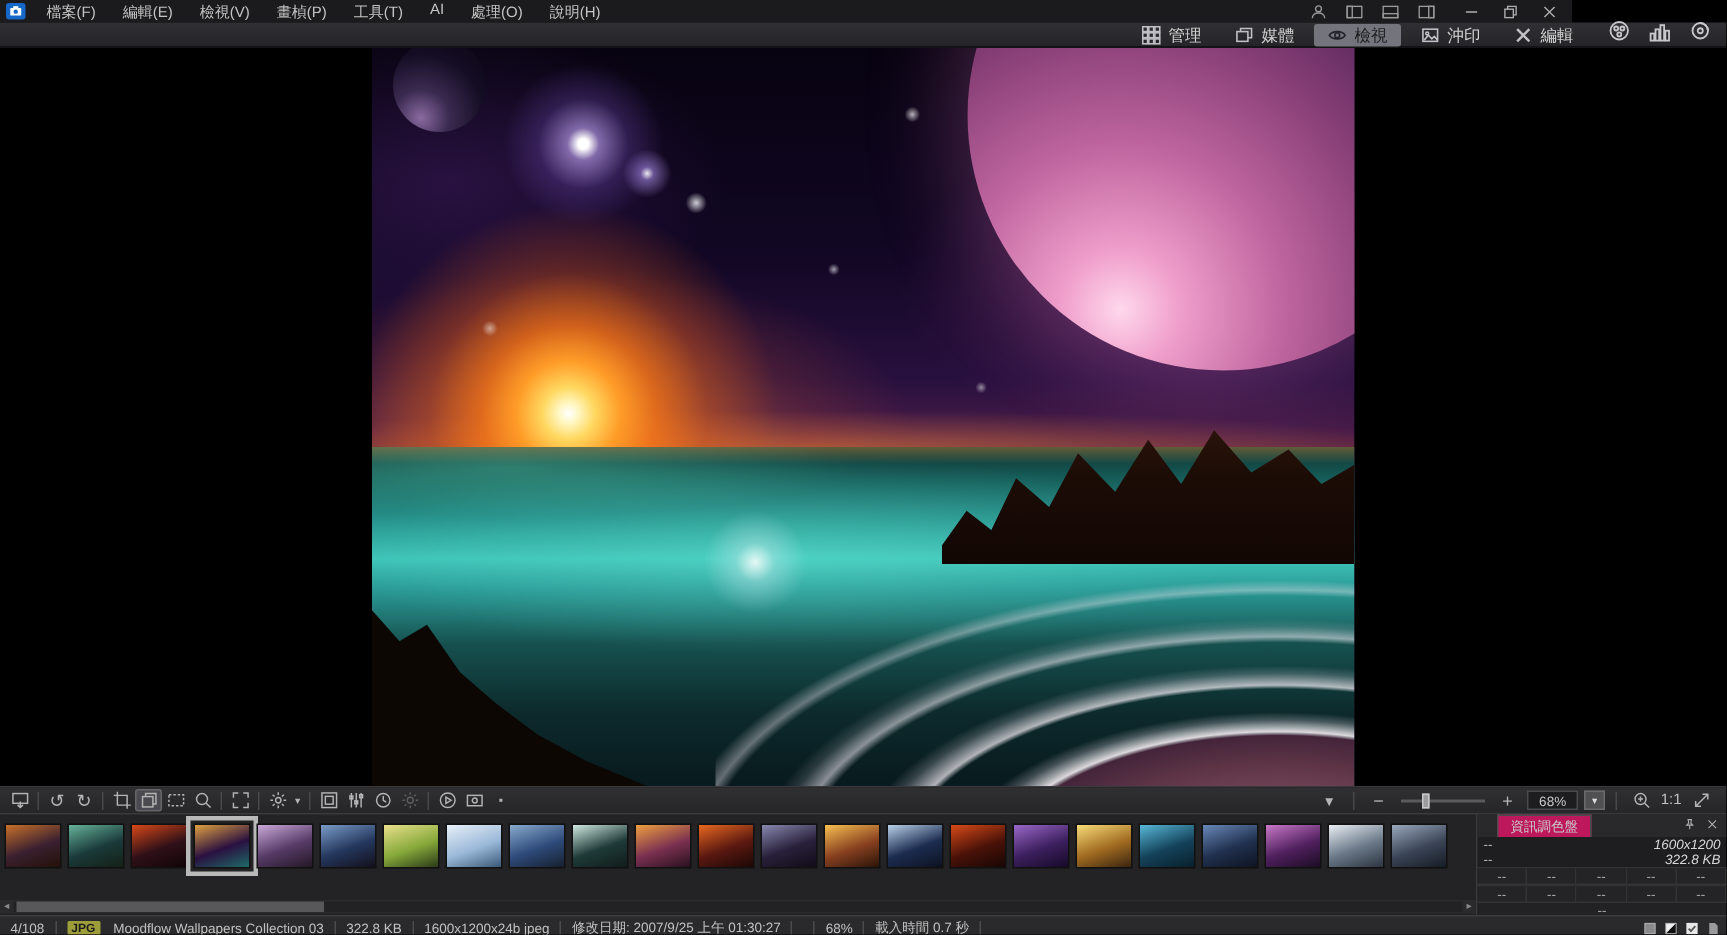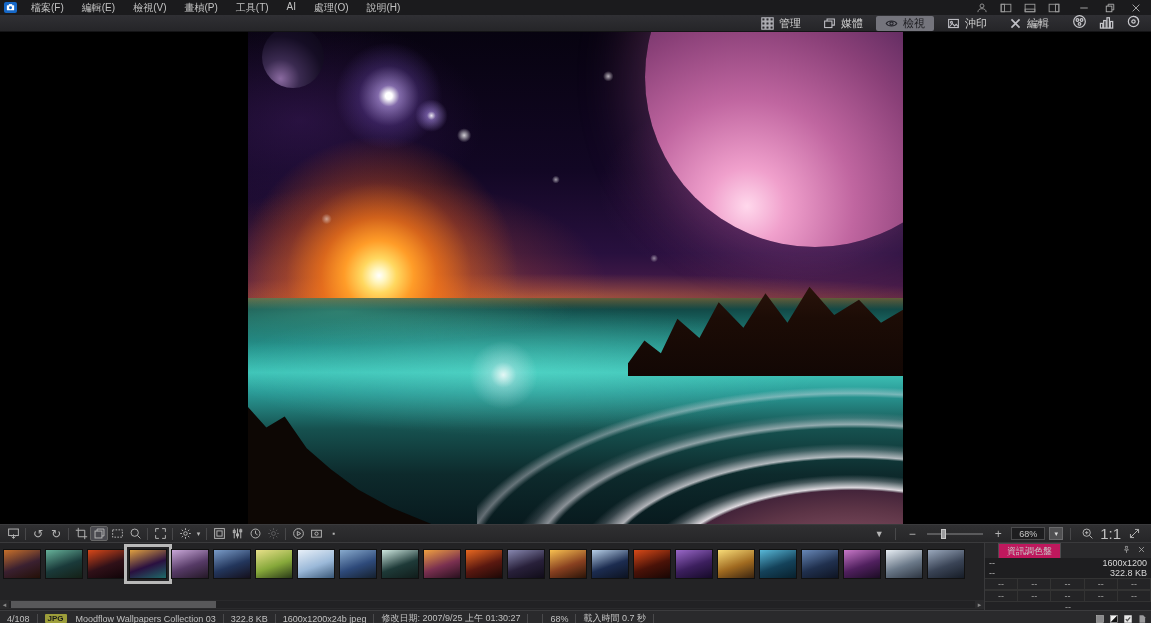--- a/index.html
+++ b/index.html
@@ -1,21 +1,21 @@
 <!DOCTYPE html>
 <html><head>
 <meta charset="utf-8">
 <style>
   * { margin:0; padding:0; box-sizing:border-box; }
   html,body { width:1151px; height:623px; overflow:hidden; background:#000;
     font-family:"Liberation Sans","DejaVu Sans",sans-serif; }
   #app { position:relative; width:1151px; height:623px; background:#000; }
 
   
-  .titlebar { position:absolute; left:0; top:0; width:1151px; height:15px;
+  .titlebar { position:absolute; left:0; top:0; width:1048px; height:15px;
     background:#1b1b1d; display:flex; align-items:center; color:#bdbdbd; font-size:10px;justify-content:center; }
   .appicon { width:13px; height:11px; margin:0 6px 0 4px; background:#1668c8; border-radius:2px;
     display:flex; align-items:center; justify-content:center; flex:0 0 auto; }
   .appicon svg { width:9px; height:9px; }
   .menus { display:flex; gap:2px; }
   .menu-item { padding:1px 8px; cursor:default; color:#c3c3c3; }
   .win-title { position:absolute; left:50%; transform:translateX(-50%); color:#a8a8a8; font-size:10px; white-space:nowrap; }
   .tb-right { margin-left:auto; display:flex; align-items:center; gap:10px; padding-right:8px; }
   .tb-right .ic { width:14px; height:12px; display:flex; align-items:center; justify-content:center; }
   .tb-right svg { width:12px; height:12px; stroke:#9a9a9a; fill:none; stroke-width:1.2; }
@@ -84,21 +84,21 @@
   .vt-ic.on { background:#4a4a50; border:1px solid #666; border-radius:2px; }
   .vt-ic.dim svg { stroke:#5e5e60; }
   .vt-sep { width:1px; height:12px; background:#48484a; margin:0 3px; }
   .vt-right { margin-left:auto; display:flex; align-items:center; gap:4px; padding-right:4px; }
   .slider { width:56px; height:2px; background:#5a5a5c; position:relative; margin:0 2px; }
   .slider .knob { position:absolute; left:14px; top:-4px; width:5px; height:10px; background:#9c9c9e; border:1px solid #c8c8c8; }
   .zoombox { min-width:34px; height:13px; background:#1d1d1f; border:1px solid #4a4a4c; color:#c8c8c8;
     font-size:9px; display:flex; align-items:center; justify-content:center; padding:0 3px; }
   .dropbtn { width:14px; height:13px; background:#505052; border:1px solid #6a6a6c; color:#ddd; font-size:7px;
     display:flex; align-items:center; justify-content:center; }
-  .oneone { font-size:15px; color:#c0c0c0; letter-spacing:0; }
+  .oneone { font-size:10px; color:#c0c0c0; letter-spacing:0; }
 
   
   .filmstrip { position:absolute; left:0; top:542px; width:984px; height:68px; background:#232325; border-top:1px solid #3a3a3c; }
   .fs-header { height:16px; display:flex; align-items:center; background:#29292b; }
   .fs-tab { height:16px; background:#3c3c3f; border:1px solid #4c4c4e; border-bottom:none; color:#c8c8c8;
     font-size:10px; display:flex; align-items:center; padding:0 12px; margin-left:2px; }
   .fs-nav { position:absolute; left:50%; transform:translateX(-50%); display:flex; align-items:center; gap:6px;
     color:#c0c0c0; font-size:10px; }
   .fs-nav .chev { font-size:13px; font-weight:bold; color:#e0e0e0; line-height:10px; }
   .fs-close { margin-left:auto; color:#b0b0b0; font-size:10px; padding:0 6px; }
@@ -110,21 +110,21 @@
   .fs-track { flex:1; height:7px; background:#222224; position:relative; }
   .fs-thumbbar { position:absolute; left:2px; top:0; width:205px; height:7px; background:#58585a; }
 
   
   .infopal { position:absolute; left:984px; top:542px; width:167px; height:68px; background:#1e1e20; border-left:1px solid #3a3a3c; border-top:1px solid #3a3a3c; font-size:9px; color:#b8b8b8; }
   .ip-header { height:15px; background:#29292b; display:flex; align-items:center; }
   .ip-tab { height:15px; background:#be185d; border:1px solid #4c4c4e; border-bottom:none; display:flex; align-items:center; padding:0 8px; margin-left:13px; color:#c8c8c8; font-size:9px; }
   .ip-hbtns { margin-left:auto; display:flex; gap:6px; padding-right:5px; }
   .ip-hbtns .ic svg { width:9px; height:9px; stroke:#b0b0b0; fill:none; stroke-width:1.3; }
   .ip-row { display:flex; justify-content:space-between; padding:0 4px; height:10px; line-height:10px; }
-  .ip-row .v { color:#d8d8d8; }
+  .ip-row .v { color:#d8d8d8;font-style:italic; }
   .ip-grid { display:flex; border-top:1px solid #333; }
   .ip-grid span { flex:1; text-align:center; border-right:1px solid #333; border-bottom:1px solid #333; background:#242426; height:11px; line-height:11px; color:#a8a8a8; }
   .ip-footer { text-align:center; height:10px; line-height:10px; background:#222224; color:#a8a8a8; }
 
   
   .statusbar { position:absolute; left:0; top:610px; width:1151px; height:16px; background:#2a2a2c; border-top:1px solid #3c3c3e;
     display:flex; align-items:center; font-size:9px; color:#c2c2c2; }
   .sb-seg { padding:0 7px; white-space:nowrap; }
   .sb-div { width:1px; height:9px; background:#4a4a4c; }
   .badge { background:#9d9e3a; color:#1c1c1c; font-weight:bold; font-size:8px; padding:0 3px; border-radius:1px; margin:0 2px 0 7px; }

